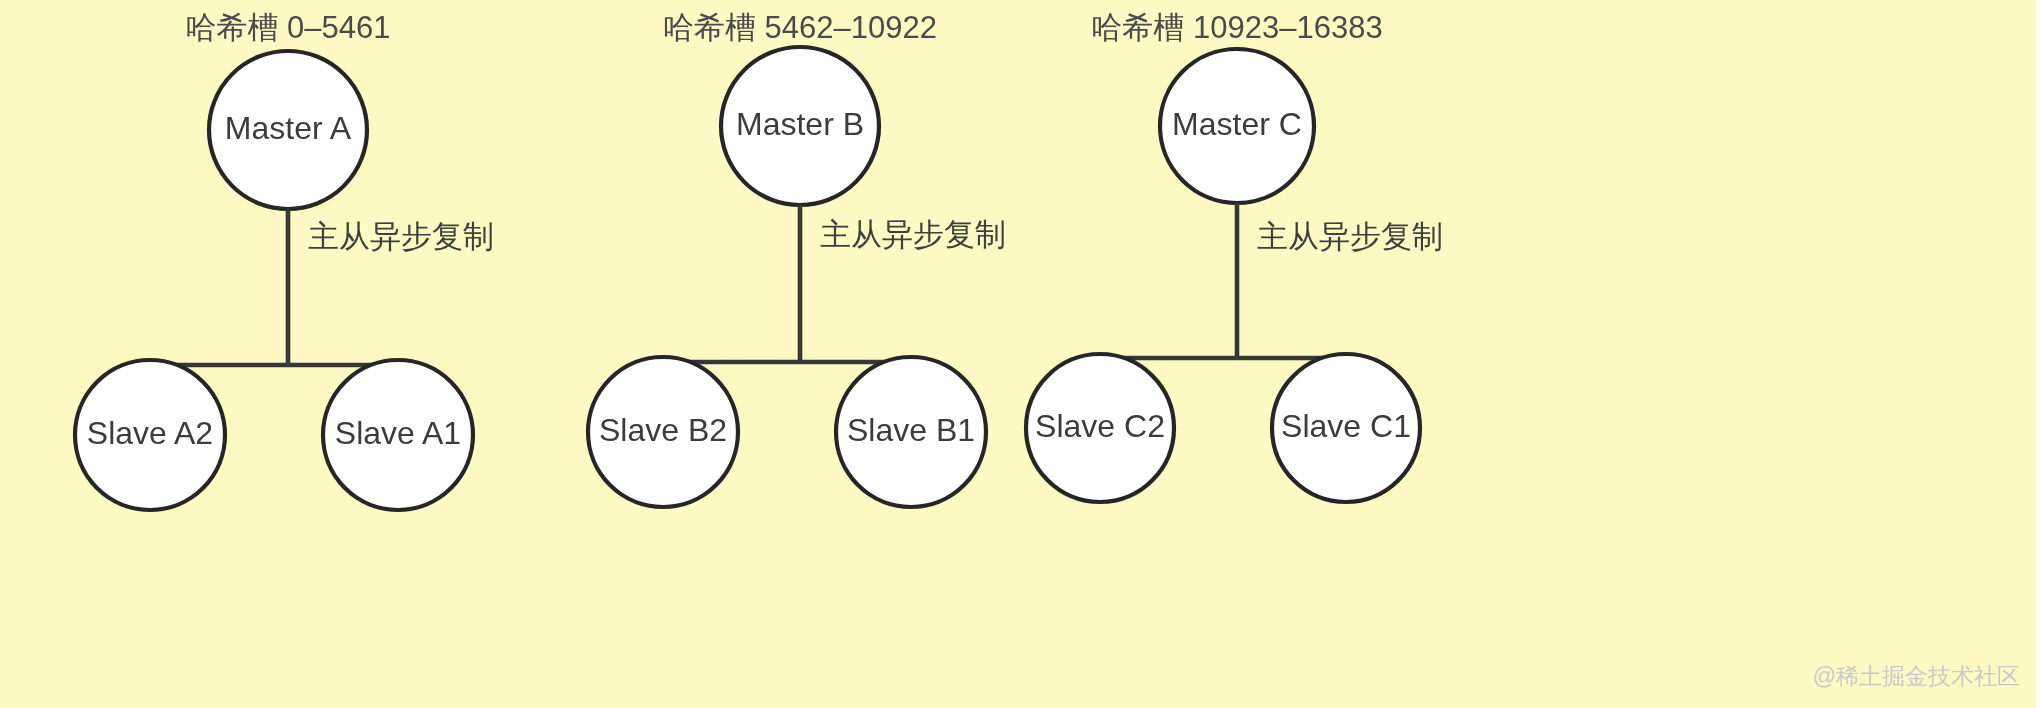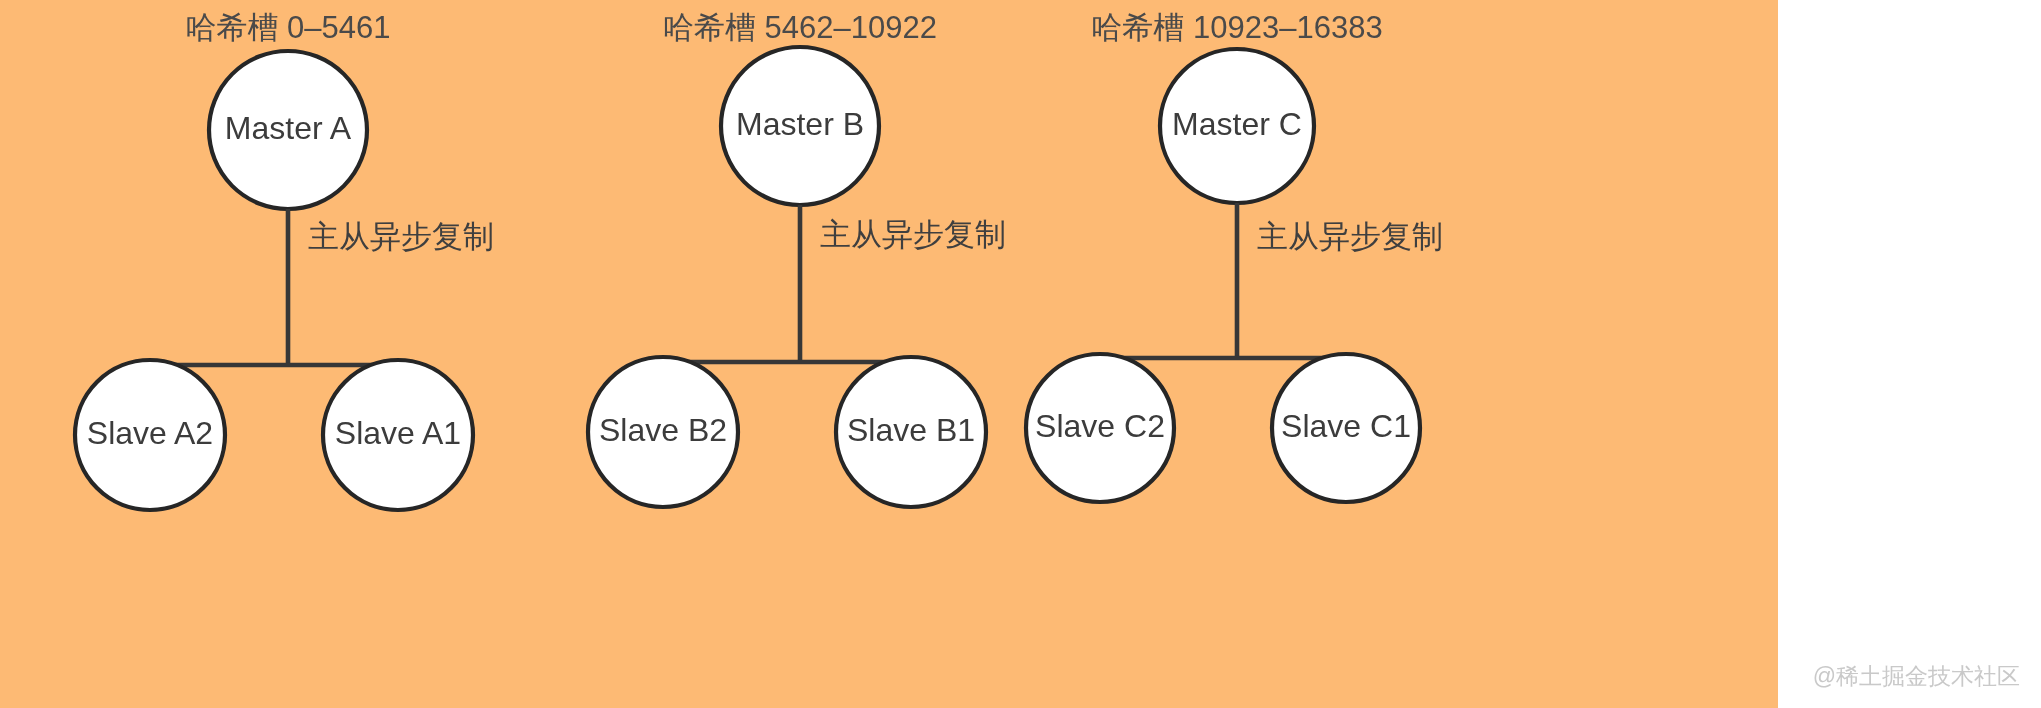--- a/index.html
+++ b/index.html
@@ -10,23 +10,23 @@
   }
   body {
     width: 2041px;
     height: 708px;
     overflow: hidden;
     font-family: "Liberation Sans", "DejaVu Sans", sans-serif;
     color: #3a3a3a;
   }
   #diagram-root {
     position: relative;
-    width: 1778px;
+    width: 2036px;
     height: 708px;
-    background: #fdba74;
+    background: #fef9c3;
   }
   svg#diagram-canvas {
     position: absolute;
     left: 0;
     top: 0;
     width: 2041px;
     height: 708px;
     display: block;
   }
   .node-circle {

